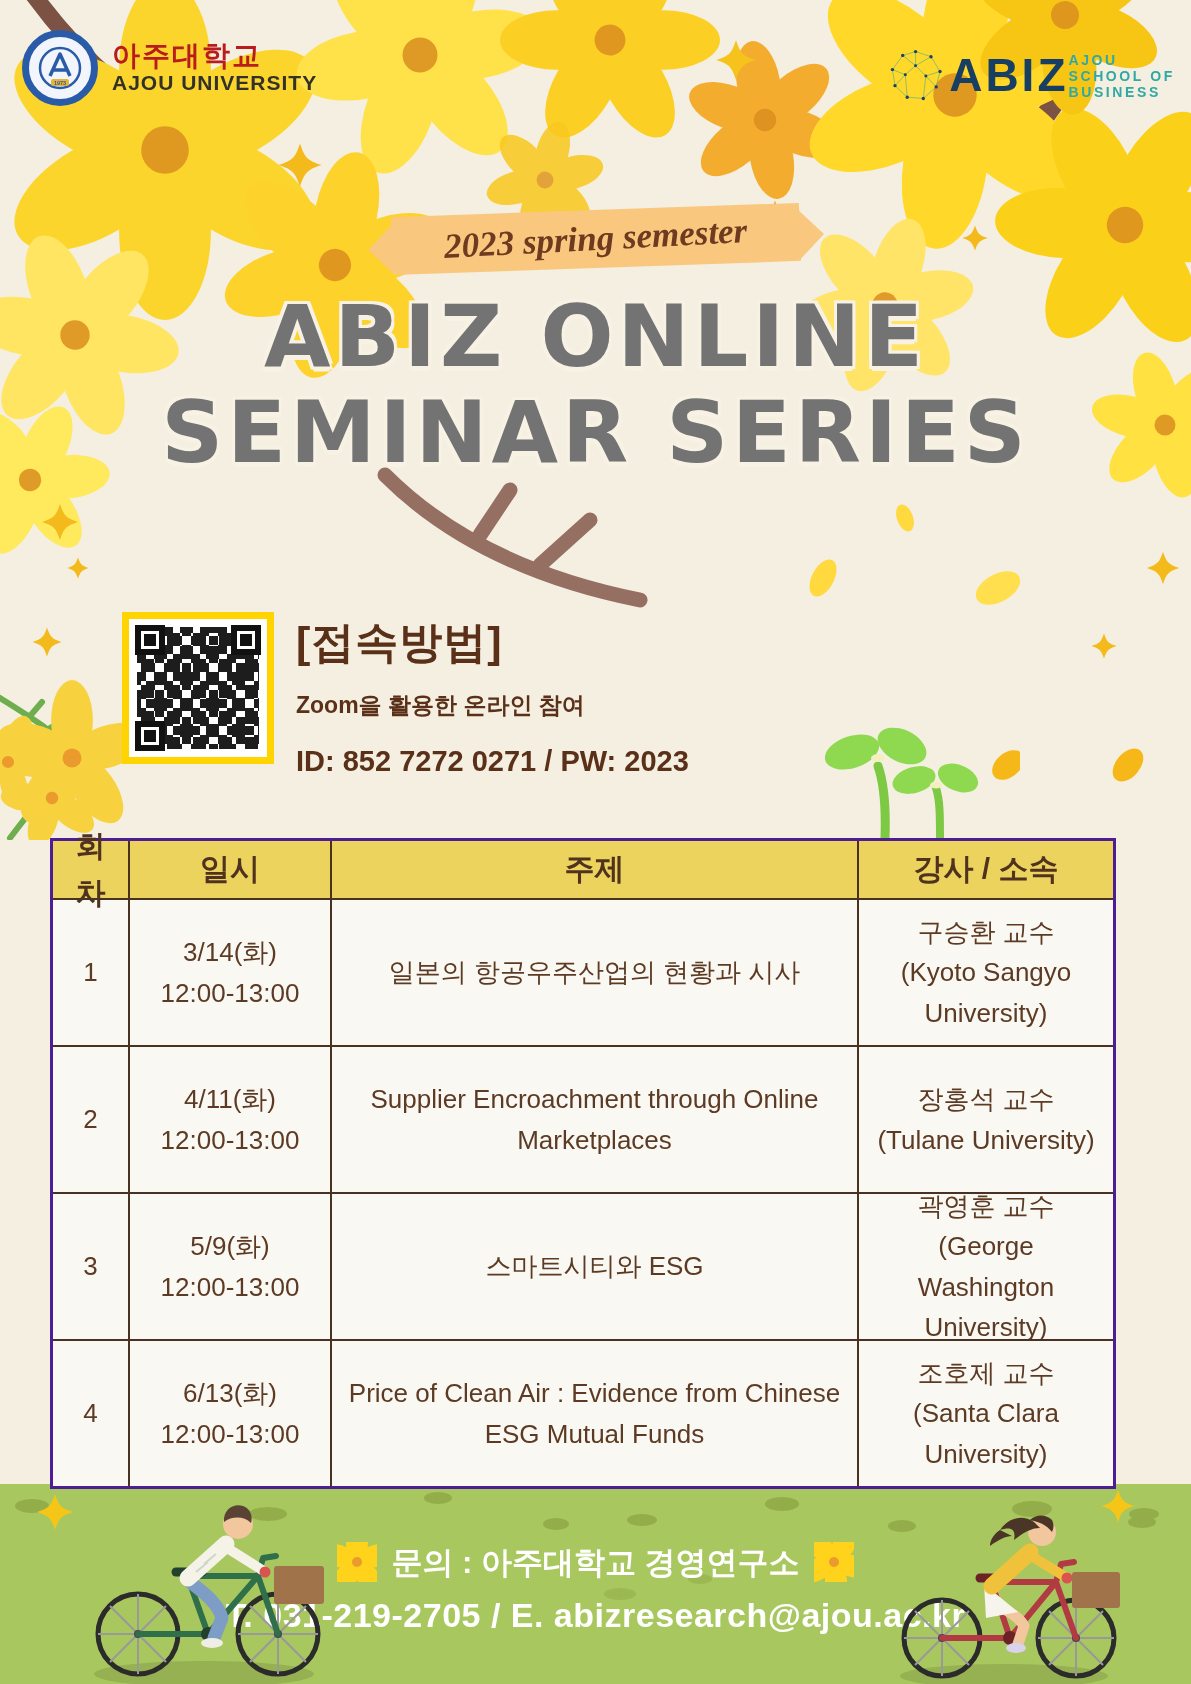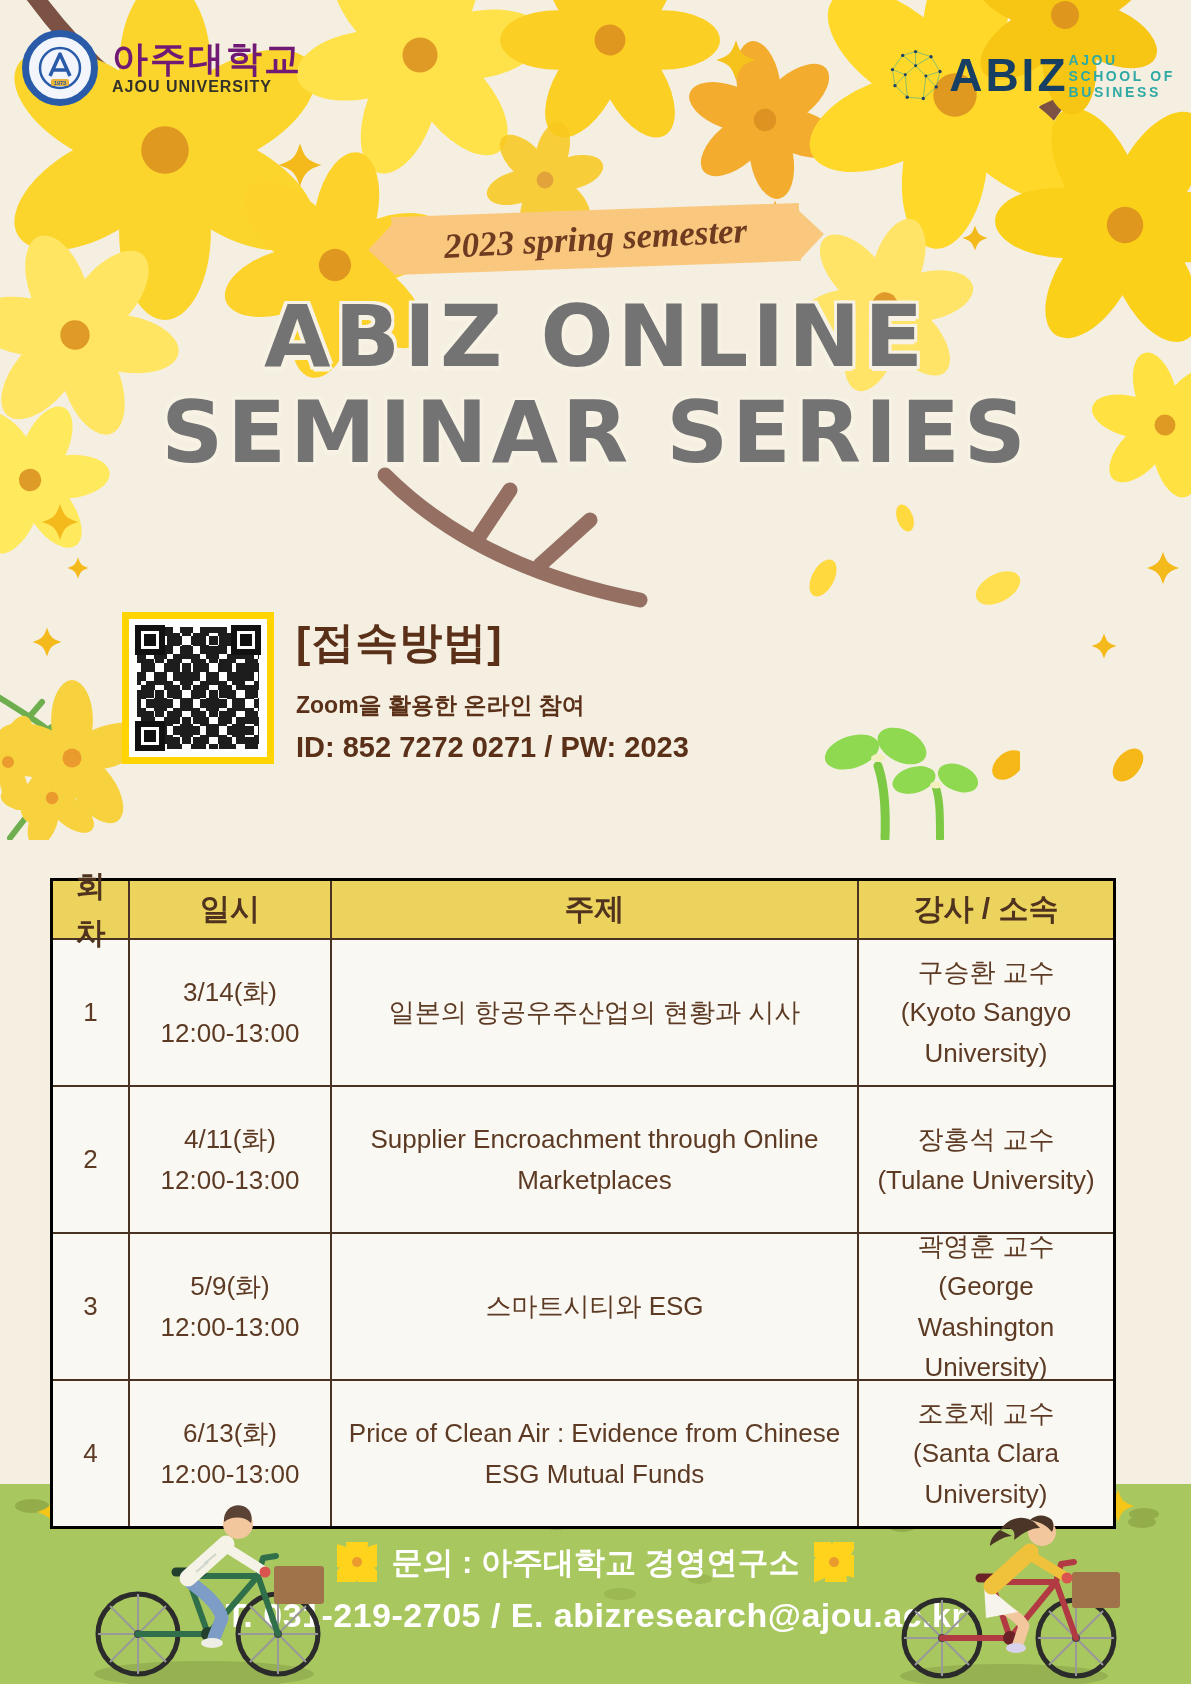--- a/index.html
+++ b/index.html
@@ -11,22 +11,22 @@
   .deco{position:absolute;pointer-events:none;}
   .deco-top{left:0;top:0;width:1191px;height:640px;}
   .deco-sprouts{left:790px;top:688px;width:230px;height:152px;}
   .deco-left-flowers{left:-10px;top:680px;width:170px;height:160px;}
   .deco-petals{left:0;top:460px;width:1191px;height:340px;}
 
   
   .ajou-logo{position:absolute;left:22px;top:30px;display:flex;align-items:center;gap:14px;z-index:5;}
   .ajou-seal{width:76px;height:76px;border-radius:50%;background:#f2f5fb;border:7px solid #2a5ba8;
     display:flex;align-items:center;justify-content:center;flex-direction:column;box-sizing:border-box;}
-  .ajou-text .ko{font-size:36px;font-weight:800;color:#701a75;letter-spacing:2px;line-height:1.05;}
-  .ajou-text .en{font-size:16px;font-weight:600;color:#33322a;letter-spacing:1px;}
+  .ajou-text .ko{font-size:28px;font-weight:800;color:#b91c1c;letter-spacing:2px;line-height:1.05;}
+  .ajou-text .en{font-size:21px;font-weight:600;color:#33322a;letter-spacing:1px;}
   .abiz-logo{position:absolute;left:886px;top:30px;display:flex;align-items:center;z-index:5;}
   .abiz-txt{display:flex;flex-direction:row;align-items:flex-start;margin-left:4px;}
   .abiz-name{font-size:46px;font-weight:800;color:#173e63;letter-spacing:3px;line-height:1;}
   .abiz-sub{font-size:14px;font-weight:700;color:#2fa9a4;letter-spacing:2.6px;margin-top:0;}
 
   
   .ribbon{position:absolute;left:50%;top:210px;transform:translateX(-50%) rotate(-2deg);
     width:408px;height:58px;background:#f9c87e;z-index:4;
     display:flex;align-items:center;justify-content:center;}
   .ribbon:before,.ribbon:after{content:"";position:absolute;top:6px;width:0;height:0;
@@ -47,26 +47,26 @@
     background:
       conic-gradient(#1d1d1d 25%,transparent 0 50%,#1d1d1d 0 75%,transparent 0) 0 0/18px 18px,
       conic-gradient(transparent 25%,#1d1d1d 0 50%,transparent 0 75%,#1d1d1d 0) 4px 6px/26px 26px,
       #fff;}
   .finder{position:absolute;width:30px;height:30px;border:6px solid #111;background:#fff;box-sizing:border-box;}
   .finder i{position:absolute;left:3px;top:3px;width:12px;height:12px;background:#111;display:block;}
   .finder.tl{left:-2px;top:-2px}.finder.tr{right:-2px;top:-2px}.finder.bl{left:-2px;bottom:-2px}
   .access{position:absolute;left:296px;top:614px;z-index:5;color:#5a3018;}
   .access .head{font-size:43px;font-weight:800;letter-spacing:1px;}
   .access .l1{font-size:23px;font-weight:700;margin-top:18px;}
-  .access .l2{font-size:29px;font-weight:800;margin-top:10px;}
+  .access .l2{font-size:29px;font-weight:800;margin-top:24px;}
 
   
   .sem-table{position:absolute;left:50px;top:838px;width:1066px;z-index:5;
-    border:3px solid #000000;background:#faf8f3;box-sizing:border-box;
-    display:grid;grid-template-columns:75px 202px 527px 256px;margin-top:40px;}
+    border:3px solid #4c1d95;background:#faf8f3;box-sizing:border-box;
+    display:grid;grid-template-columns:75px 202px 527px 256px;}
   .cell{border-left:2.5px solid #4a3222;border-top:2.5px solid #4a3222;
     display:flex;flex-direction:column;align-items:center;justify-content:center;
     text-align:center;color:#5c3a23;font-size:26px;line-height:1.55;padding:6px 10px;box-sizing:border-box;}
   .cell.c0{border-left:none;}
   .cell.hrow{border-top:none;background:#ecd35d;height:57px;font-size:30px;font-weight:700;color:#50331f;}
   .cell.body{height:147px;}
 
   
   .grass{position:absolute;left:0;top:1484px;width:1191px;height:200px;background:#a9c75f;z-index:3;}
   .grass svg.spots{position:absolute;left:0;top:0;width:100%;height:100%;}

